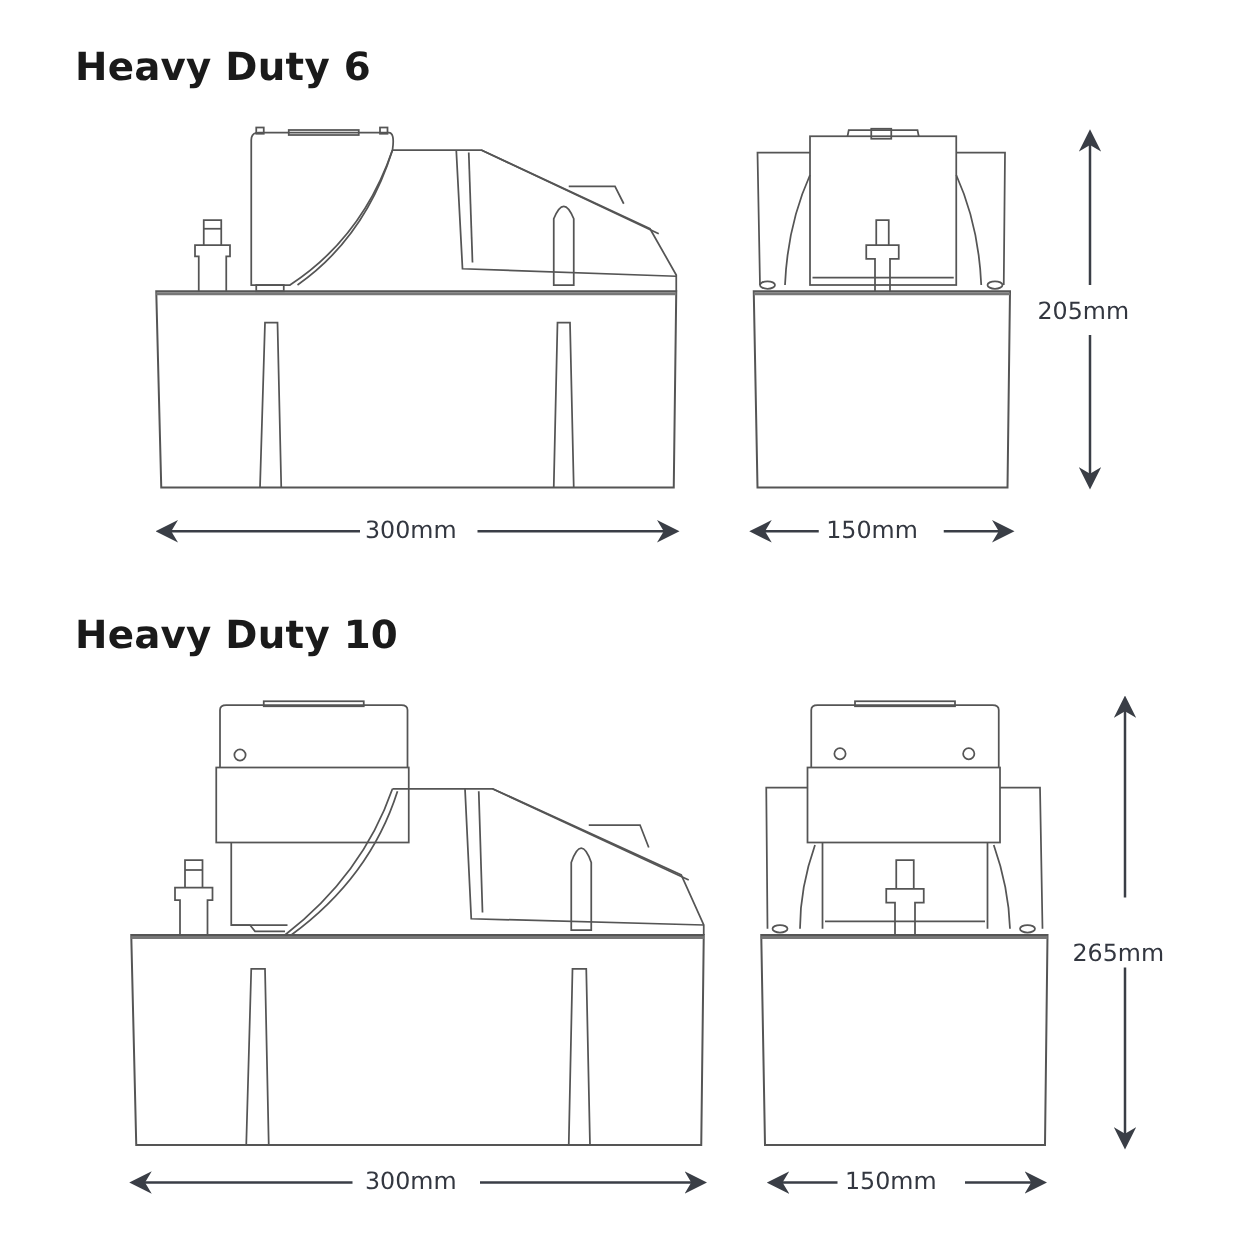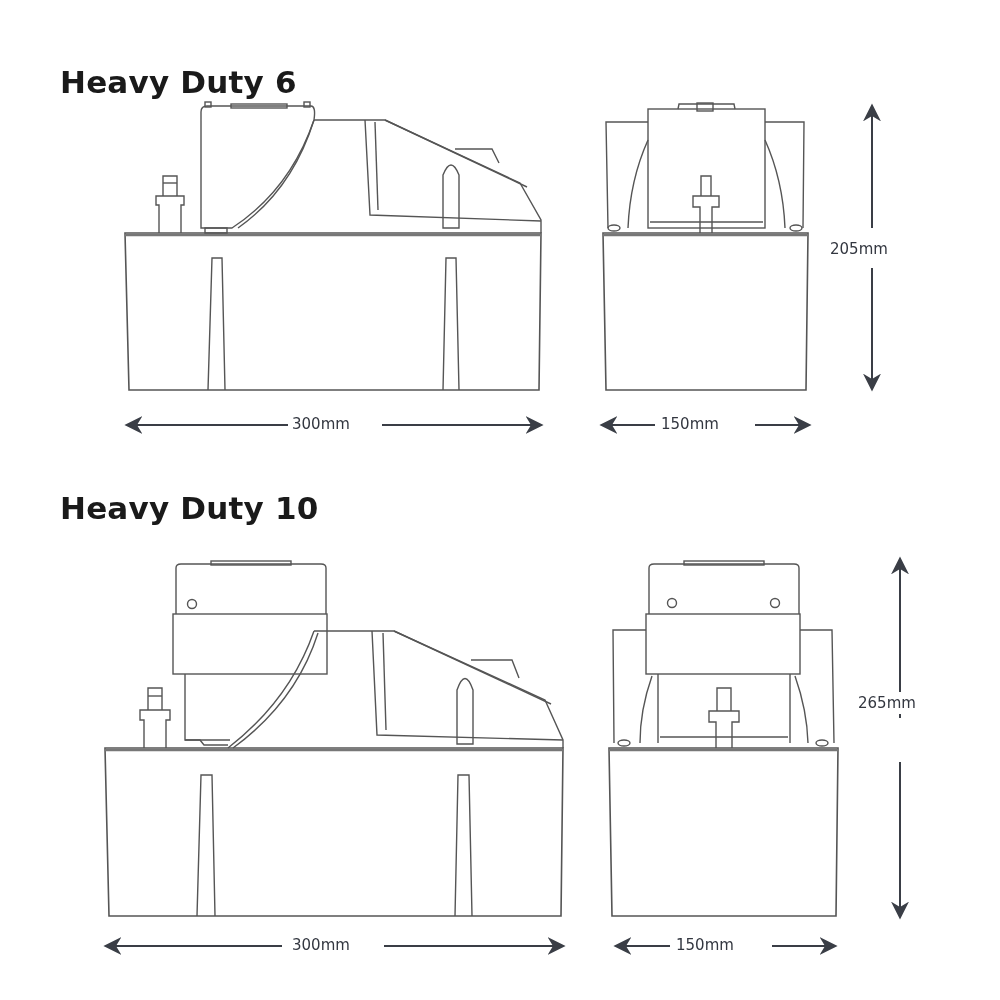--- a/index.html
+++ b/index.html
@@ -1,23 +1,23 @@
 <!DOCTYPE html>
 <html><head>
 <meta charset="utf-8">
 <style>
   html, body { margin: 0; padding: 0; background: #ffffff; }
   body { width: 1000px; height: 1000px; position: relative; overflow: hidden;
          font-family: "DejaVu Sans", "Liberation Sans", sans-serif; }
   .title { position: absolute; left: 60px; font-size: 31px; font-weight: bold;
            color: #1a1a1a; letter-spacing: 0.2px; }
-  #t1 { top: 36px; margin-top: 28px; }
+  #t1 { top: 36px; }
   #t2 { top: 490px; text-align: center; }
   svg.art { position: absolute; left: 0; top: 0; width: 1000px; height: 1000px; }
-  .dim-label { position: absolute; font-size: 15px; color: #333740; background: #fff;
+  .dim-label { position: absolute; font-size: 19px; color: #333740; background: #fff;
                padding: 0 4px; line-height: 22px; white-space: nowrap; }
 </style>
 </head>
 <body>
 
 <div id="t1" class="title">Heavy Duty 6</div>
 <div id="t2" class="title">Heavy Duty 10</div>
 
 <svg class="art" viewBox="0 0 1000 1000">
   <defs>
@@ -137,13 +137,13 @@
     <line x1="900" y1="762" x2="900" y2="916" marker-end="url(#ah)"></line>
   </g>
 </svg>
 
 <div class="dim-label" style="left:288px; top:413px;">300mm</div>
 <div class="dim-label" style="left:657px; top:413px;">150mm</div>
 <div class="dim-label" style="left:826px; top:238px;">205mm</div>
 
 <div class="dim-label" style="left:288px; top:934px;">300mm</div>
 <div class="dim-label" style="left:672px; top:934px;">150mm</div>
-<div class="dim-label" style="left:854px; top:692px;">265mm</div>
+<div class="dim-label" style="left:854px; top:752px;">265mm</div>
 
 </body></html>

